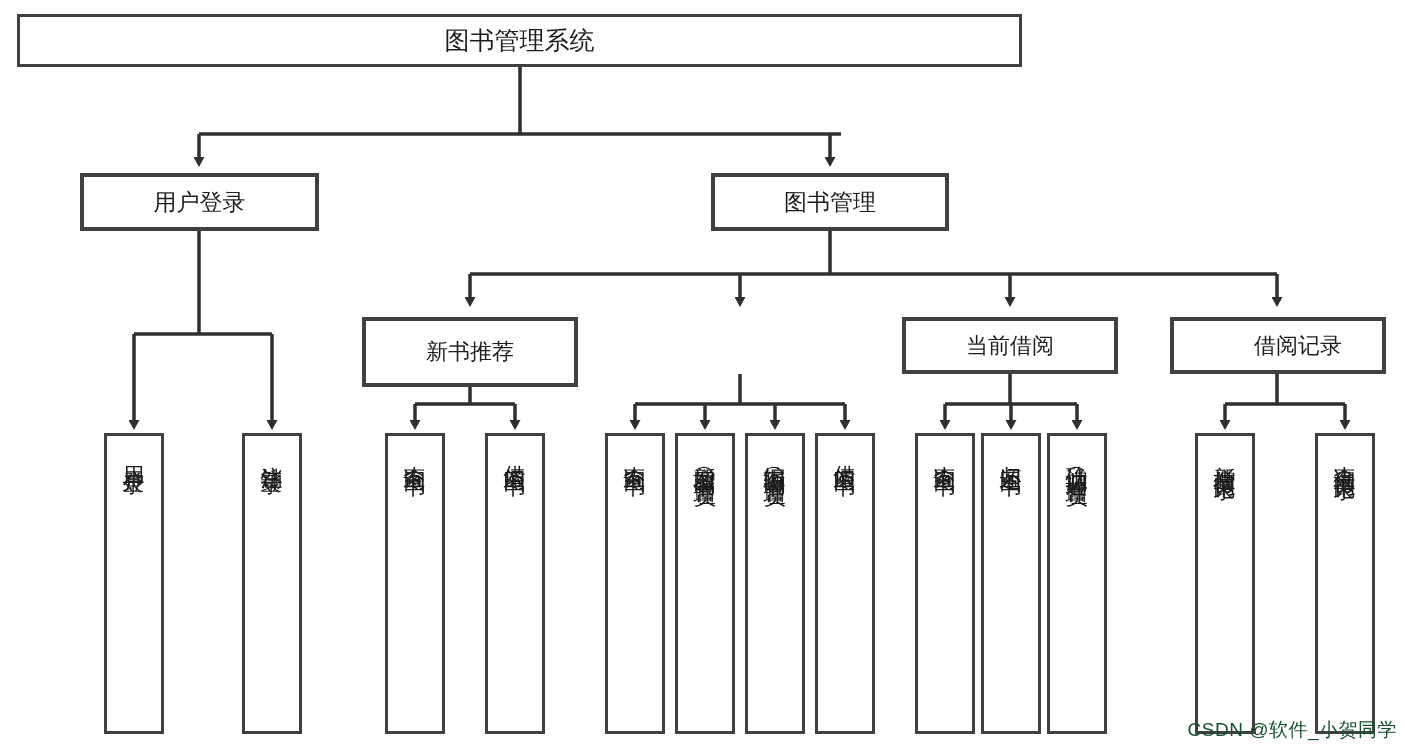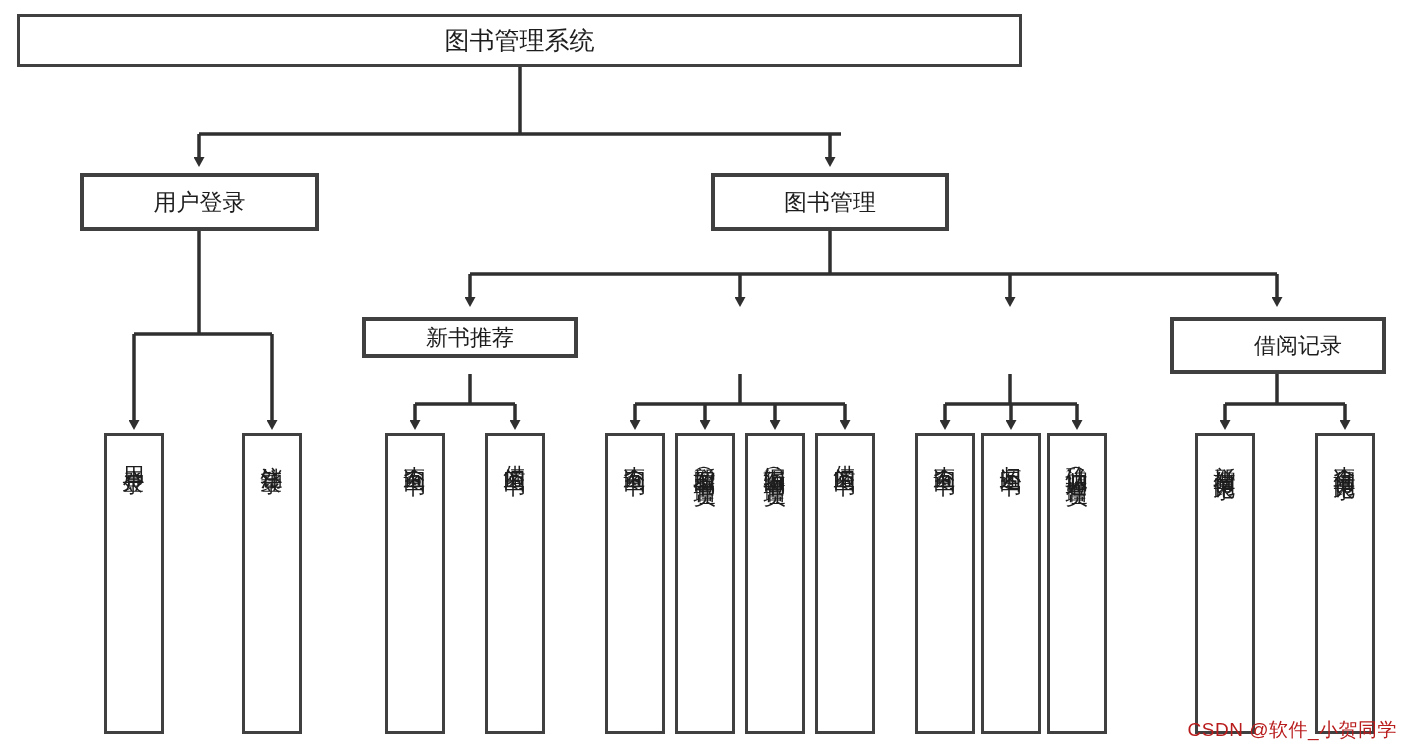--- a/index.html
+++ b/index.html
@@ -58,21 +58,21 @@
     text-orientation: upright;
     letter-spacing: 3px;
     white-space: nowrap;
     display: block;
   }
   .watermark {
     position: absolute;
     right: 8px;
     bottom: 4px;
     font-size: 19px;
-    color: #b91c1c;
+    color: #14532d;
     letter-spacing: 0.5px;
     white-space: nowrap;
   }
 </style>
 </head>
 <body>
 
 <div id="canvas">
 
   <svg id="wires" viewBox="0 0 1405 747" xmlns="http://www.w3.org/2000/svg">
@@ -129,22 +129,25 @@
     <span>图书管理系统</span>
   </div>
 
   <div class="node level1" style="left:80px; top:173px; width:239px; height:58px;">
     <span>用户登录</span>
   </div>
   <div class="node level1" style="left:711px; top:173px; width:238px; height:58px;">
     <span>图书管理</span>
   </div>
 
-  <div class="node level2" style="left:362px; top:317px; width:216px; height:41px;">
+  <div class="node level2" style="left:362px; top:317px; width:216px; height:70px;">
     <span>新书推荐</span>
+  </div>
+  <div class="node level2" style="left:902px; top:317px; width:216px; height:57px;">
+    <span>当前借阅</span>
   </div>
   <div class="node level2" style="left:1170px; top:317px; width:216px; height:57px;padding-left:40px;">
     <span>借阅记录</span>
   </div>
 
   <div class="node leaf" style="left:104px; top:433px; width:60px; height:301px;">
     <span class="vtext">用户登录</span>
   </div>
   <div class="node leaf" style="left:242px; top:433px; width:60px; height:301px;">
     <span class="vtext">注销登录</span>

